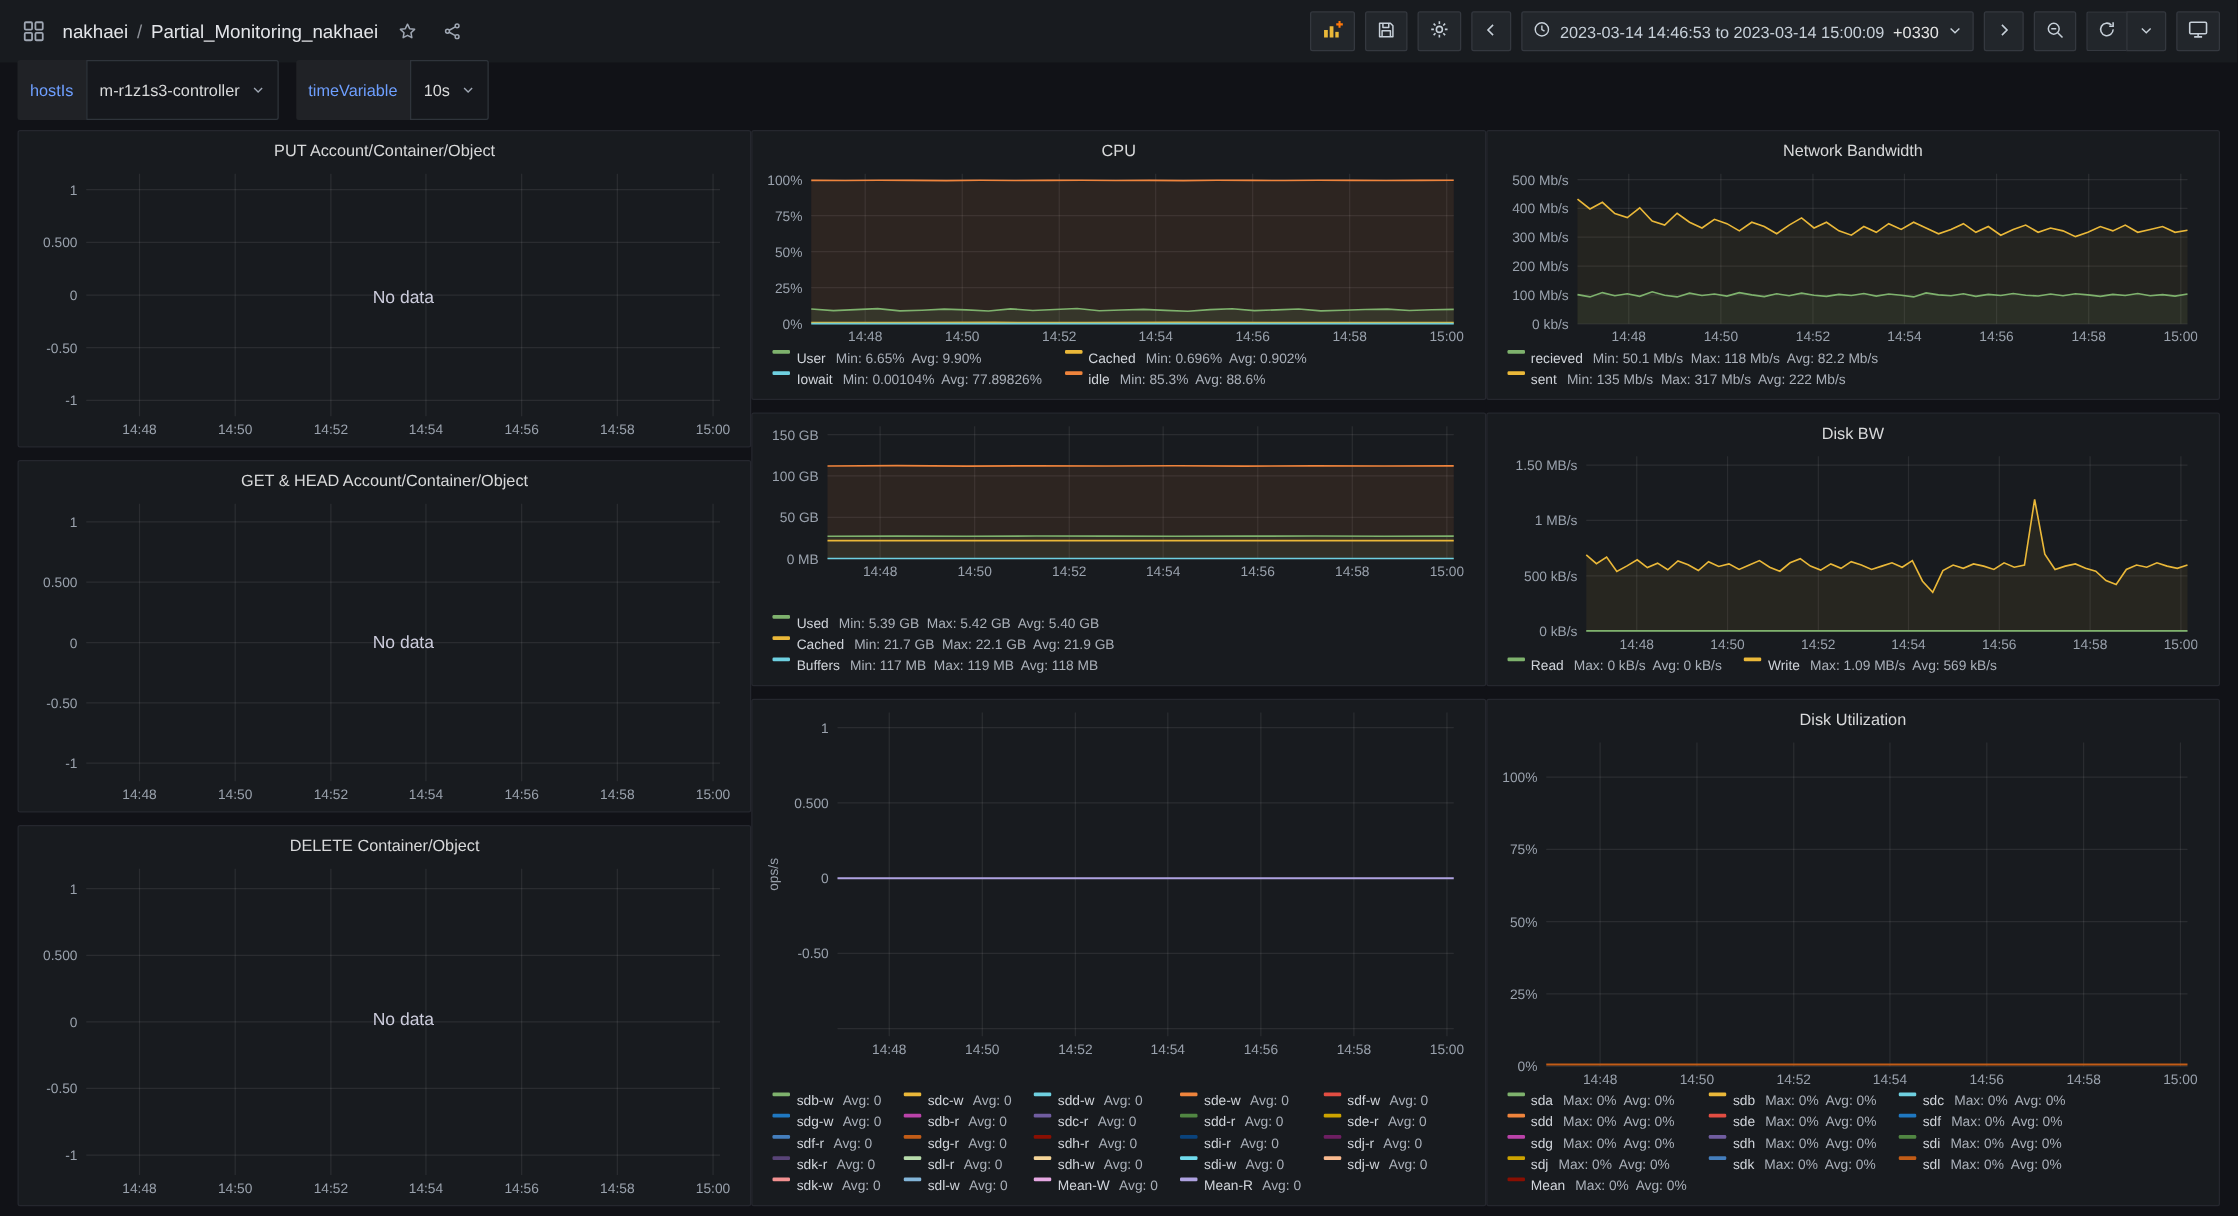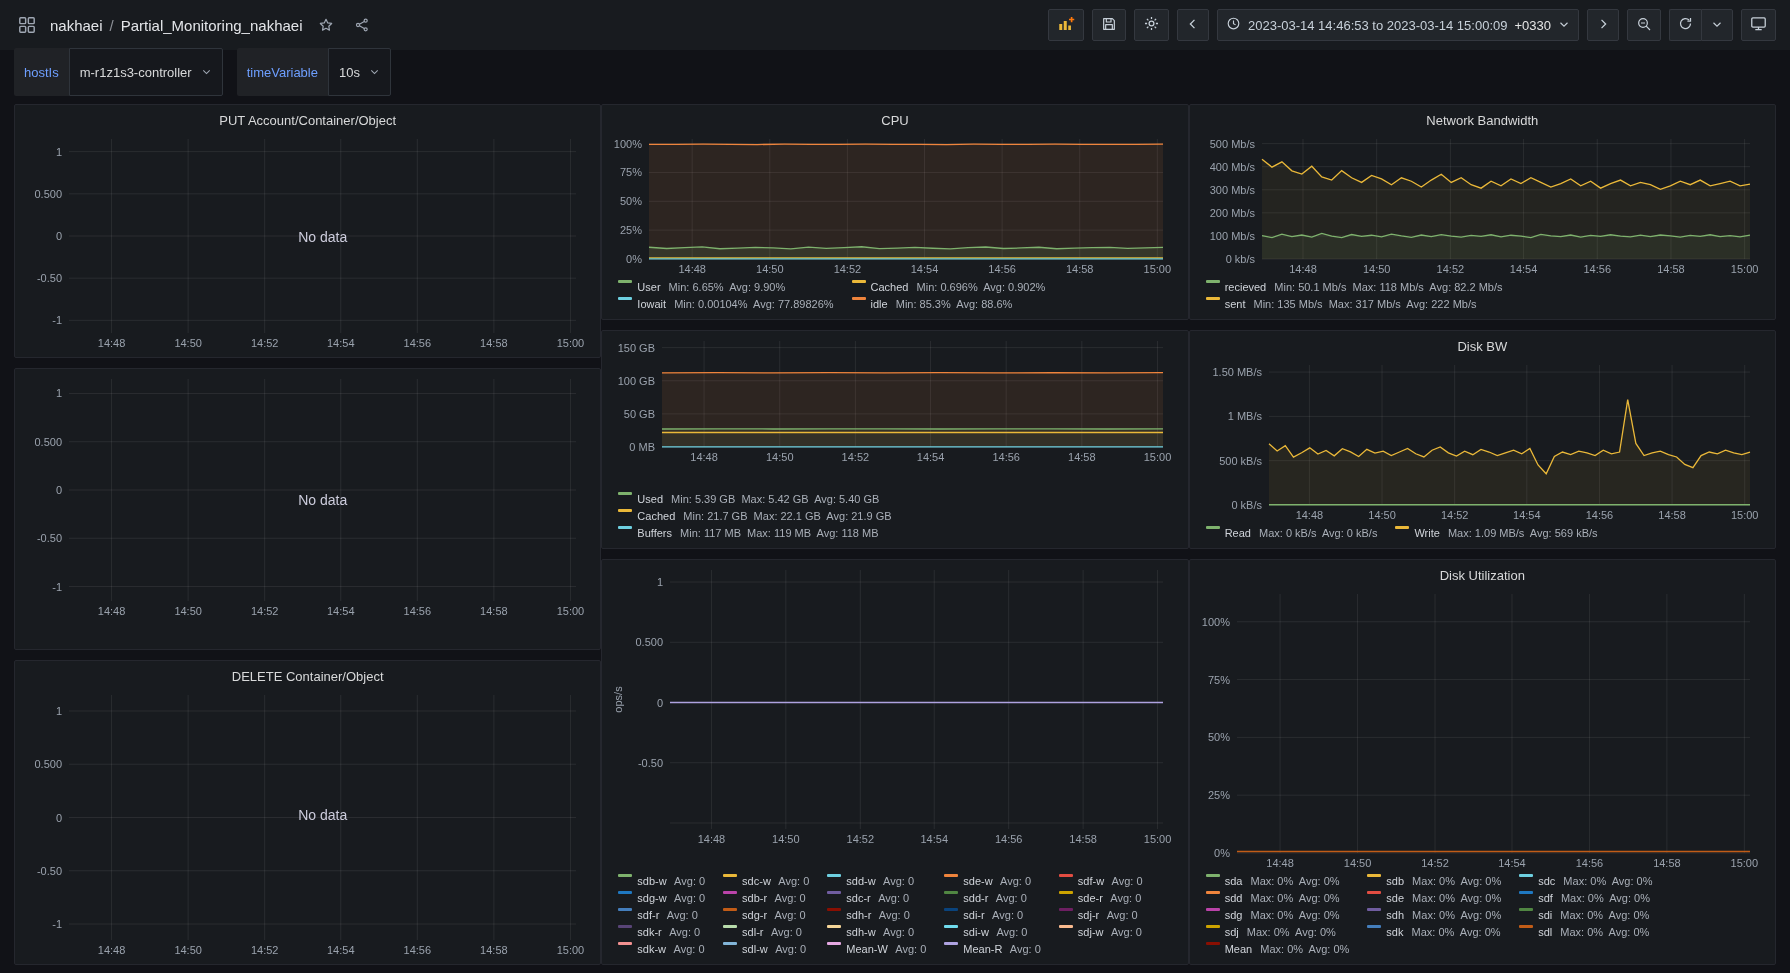--- a/index.html
+++ b/index.html
@@ -189,20 +189,21 @@
             <line x1="392.309" y1="6" x2="392.309" y2="200" stroke="rgba(255,255,255,0.08)"></line>
             <text x="392.309" y="214" text-anchor="middle" font-size="11" fill="#9aa2ad">14:56</text>
             <line x1="468.866" y1="6" x2="468.866" y2="200" stroke="rgba(255,255,255,0.08)"></line>
             <text x="468.866" y="214" text-anchor="middle" font-size="11" fill="#9aa2ad">14:58</text>
             <line x1="545.423" y1="6" x2="545.423" y2="200" stroke="rgba(255,255,255,0.08)"></line>
             <text x="545.423" y="214" text-anchor="middle" font-size="11" fill="#9aa2ad">15:00</text>
           </svg><div class="no-data">No data</div></div>
 
     </section>
     <section class="panel p282">
+      <header class="panel-title">GET &amp; HEAD Account/Container/Object</header>
       <div class="chart"><svg width="559" height="246">
             <line x1="44" y1="20.47826086956521" x2="551" y2="20.47826086956521" stroke="rgba(255,255,255,0.08)"></line>
             <text x="37" y="24.47826086956521" text-anchor="end" font-size="11" fill="#9aa2ad">1</text>
             <line x1="44" y1="68.7391304347826" x2="551" y2="68.7391304347826" stroke="rgba(255,255,255,0.08)"></line>
             <text x="37" y="72.7391304347826" text-anchor="end" font-size="11" fill="#9aa2ad">0.500</text>
             <line x1="44" y1="117" x2="551" y2="117" stroke="rgba(255,255,255,0.08)"></line>
             <text x="37" y="121" text-anchor="end" font-size="11" fill="#9aa2ad">0</text>
             <line x1="44" y1="165.26086956521738" x2="551" y2="165.26086956521738" stroke="rgba(255,255,255,0.08)"></line>
             <text x="37" y="169.26086956521738" text-anchor="end" font-size="11" fill="#9aa2ad">-0.50</text>
             <line x1="44" y1="213.52173913043478" x2="551" y2="213.52173913043478" stroke="rgba(255,255,255,0.08)"></line>

